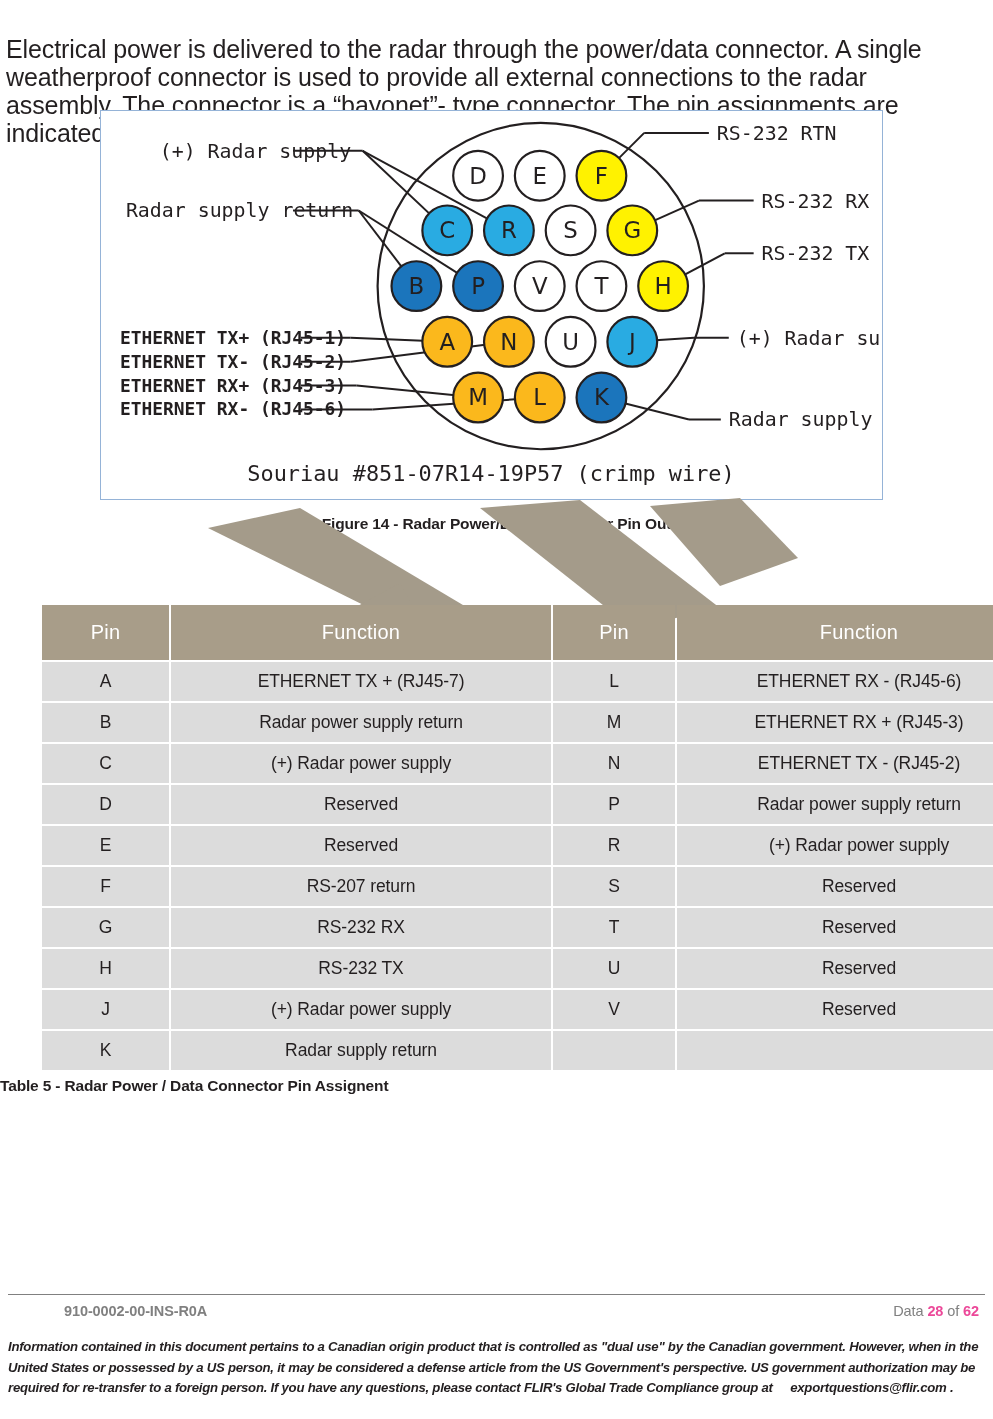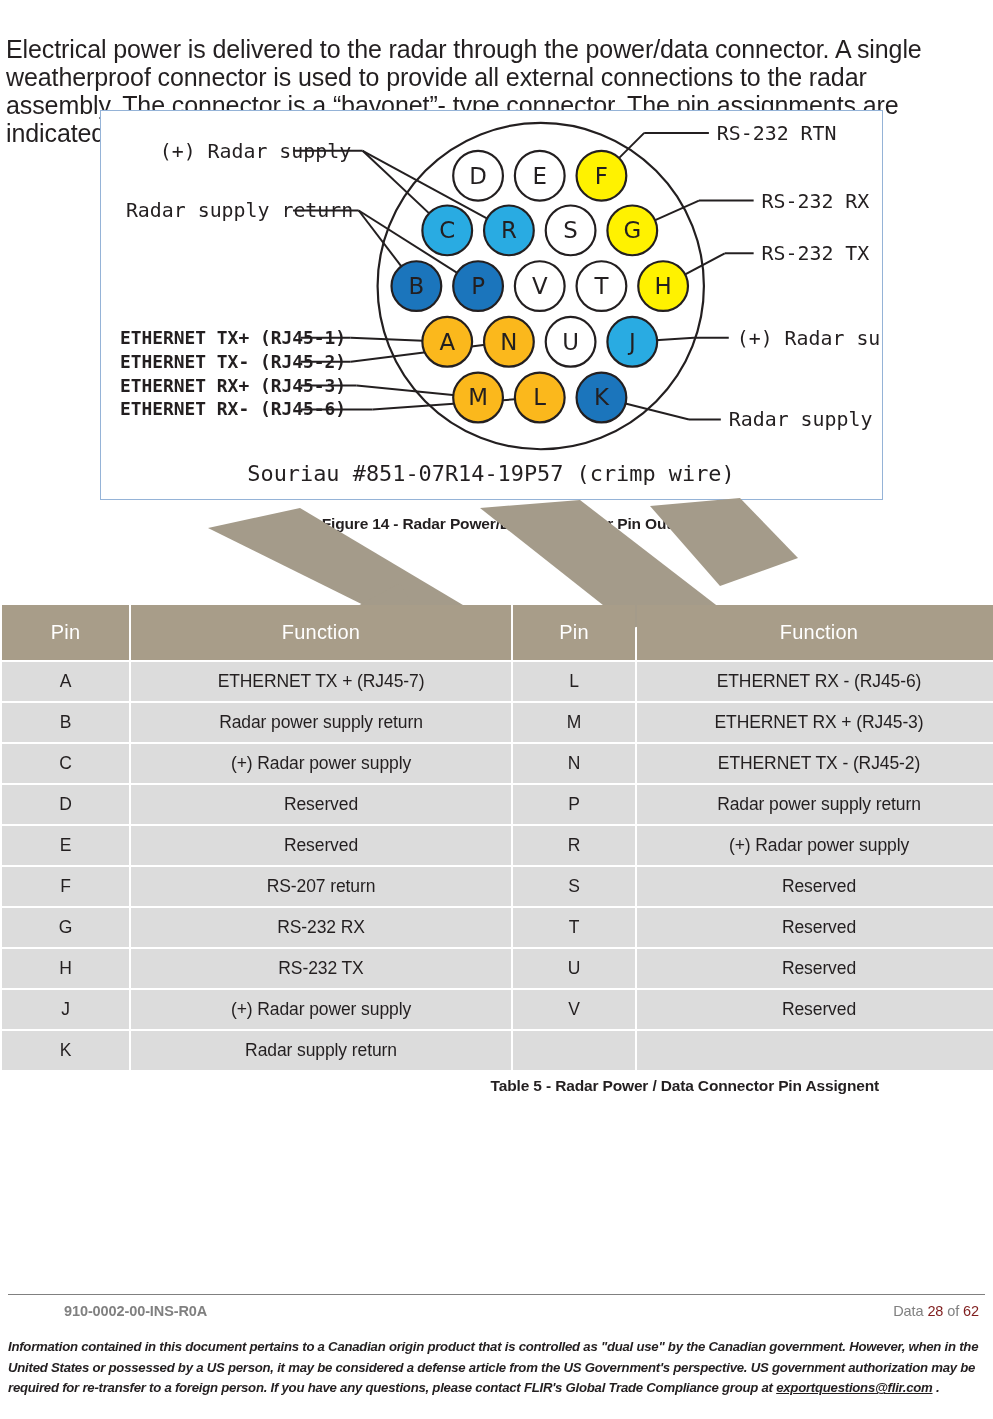--- a/index.html
+++ b/index.html
@@ -55,20 +55,21 @@
     z-index: 0;
   }
   .watermark svg { display: block; }
 
   
   .pin-table-wrap {
     position: absolute;
     left: 0px; top: 603px;
     width: 993px;
     z-index: 2;
+    padding-left: 40px;
   }
   table.pin-table {
     border-collapse: separate;
     border-spacing: 2px 2px;
     width: 993px;
     table-layout: fixed;
   }
   table.pin-table th {
     background: #a89d89;
     color: #ffffff;
@@ -90,21 +91,21 @@
   }
   table.pin-table td.empty { background: #dcdcdc; }
   col.c-pin1  { width: 127px; }
   col.c-fn1   { width: 380px; }
   col.c-pin2  { width: 122px; }
   col.c-fn2   { width: 364px; }
 
   .table-caption {
     position: absolute;
     left: 0; top: 1077px; width: 879px;
-    text-align: right;
+    text-align: left;
     font-size: 15.5px;
     font-weight: bold;
     color: #231f20;
     letter-spacing: -0.15px;
   }
 
   
   .footer-rule {
     position: absolute;
     left: 8px; top: 1294px; width: 977px;
@@ -118,33 +119,33 @@
     letter-spacing: -0.1px;
     margin-left: 48px;
   }
   .footer-page {
     position: absolute;
     right: 14px; top: 1303px;
     font-size: 14.5px;
     color: #808080;
     letter-spacing: -0.1px;
   }
-  .footer-page b { color: #7f1d1d; font-weight: normal; }
+  .footer-page b { color: #ec4899; font-weight: bold; }
   .footer-legal {
     position: absolute;
     left: 8px; top: 1337px; width: 978px;
     font-size: 13.2px;
     font-style: italic;
     font-weight: bold;
     line-height: 20.6px;
     color: #231f20;
     letter-spacing: -0.25px;
   }
   .footer-legal .mail {
-    text-decoration: underline;
+    margin-left: 14px;
   }
 </style>
 </head>
 <body>
 
 <div class="intro">Electrical power is delivered to the radar through the power/data connector. A single weatherproof connector is used to provide all external connections to the radar assembly. The connector is a “bayonet”- type connector. The pin assignments are indicated in the figures and tables below:</div>
 
 <div class="figure-box">
   <svg class="fig-svg" viewBox="0 0 783 390">
     <defs>

